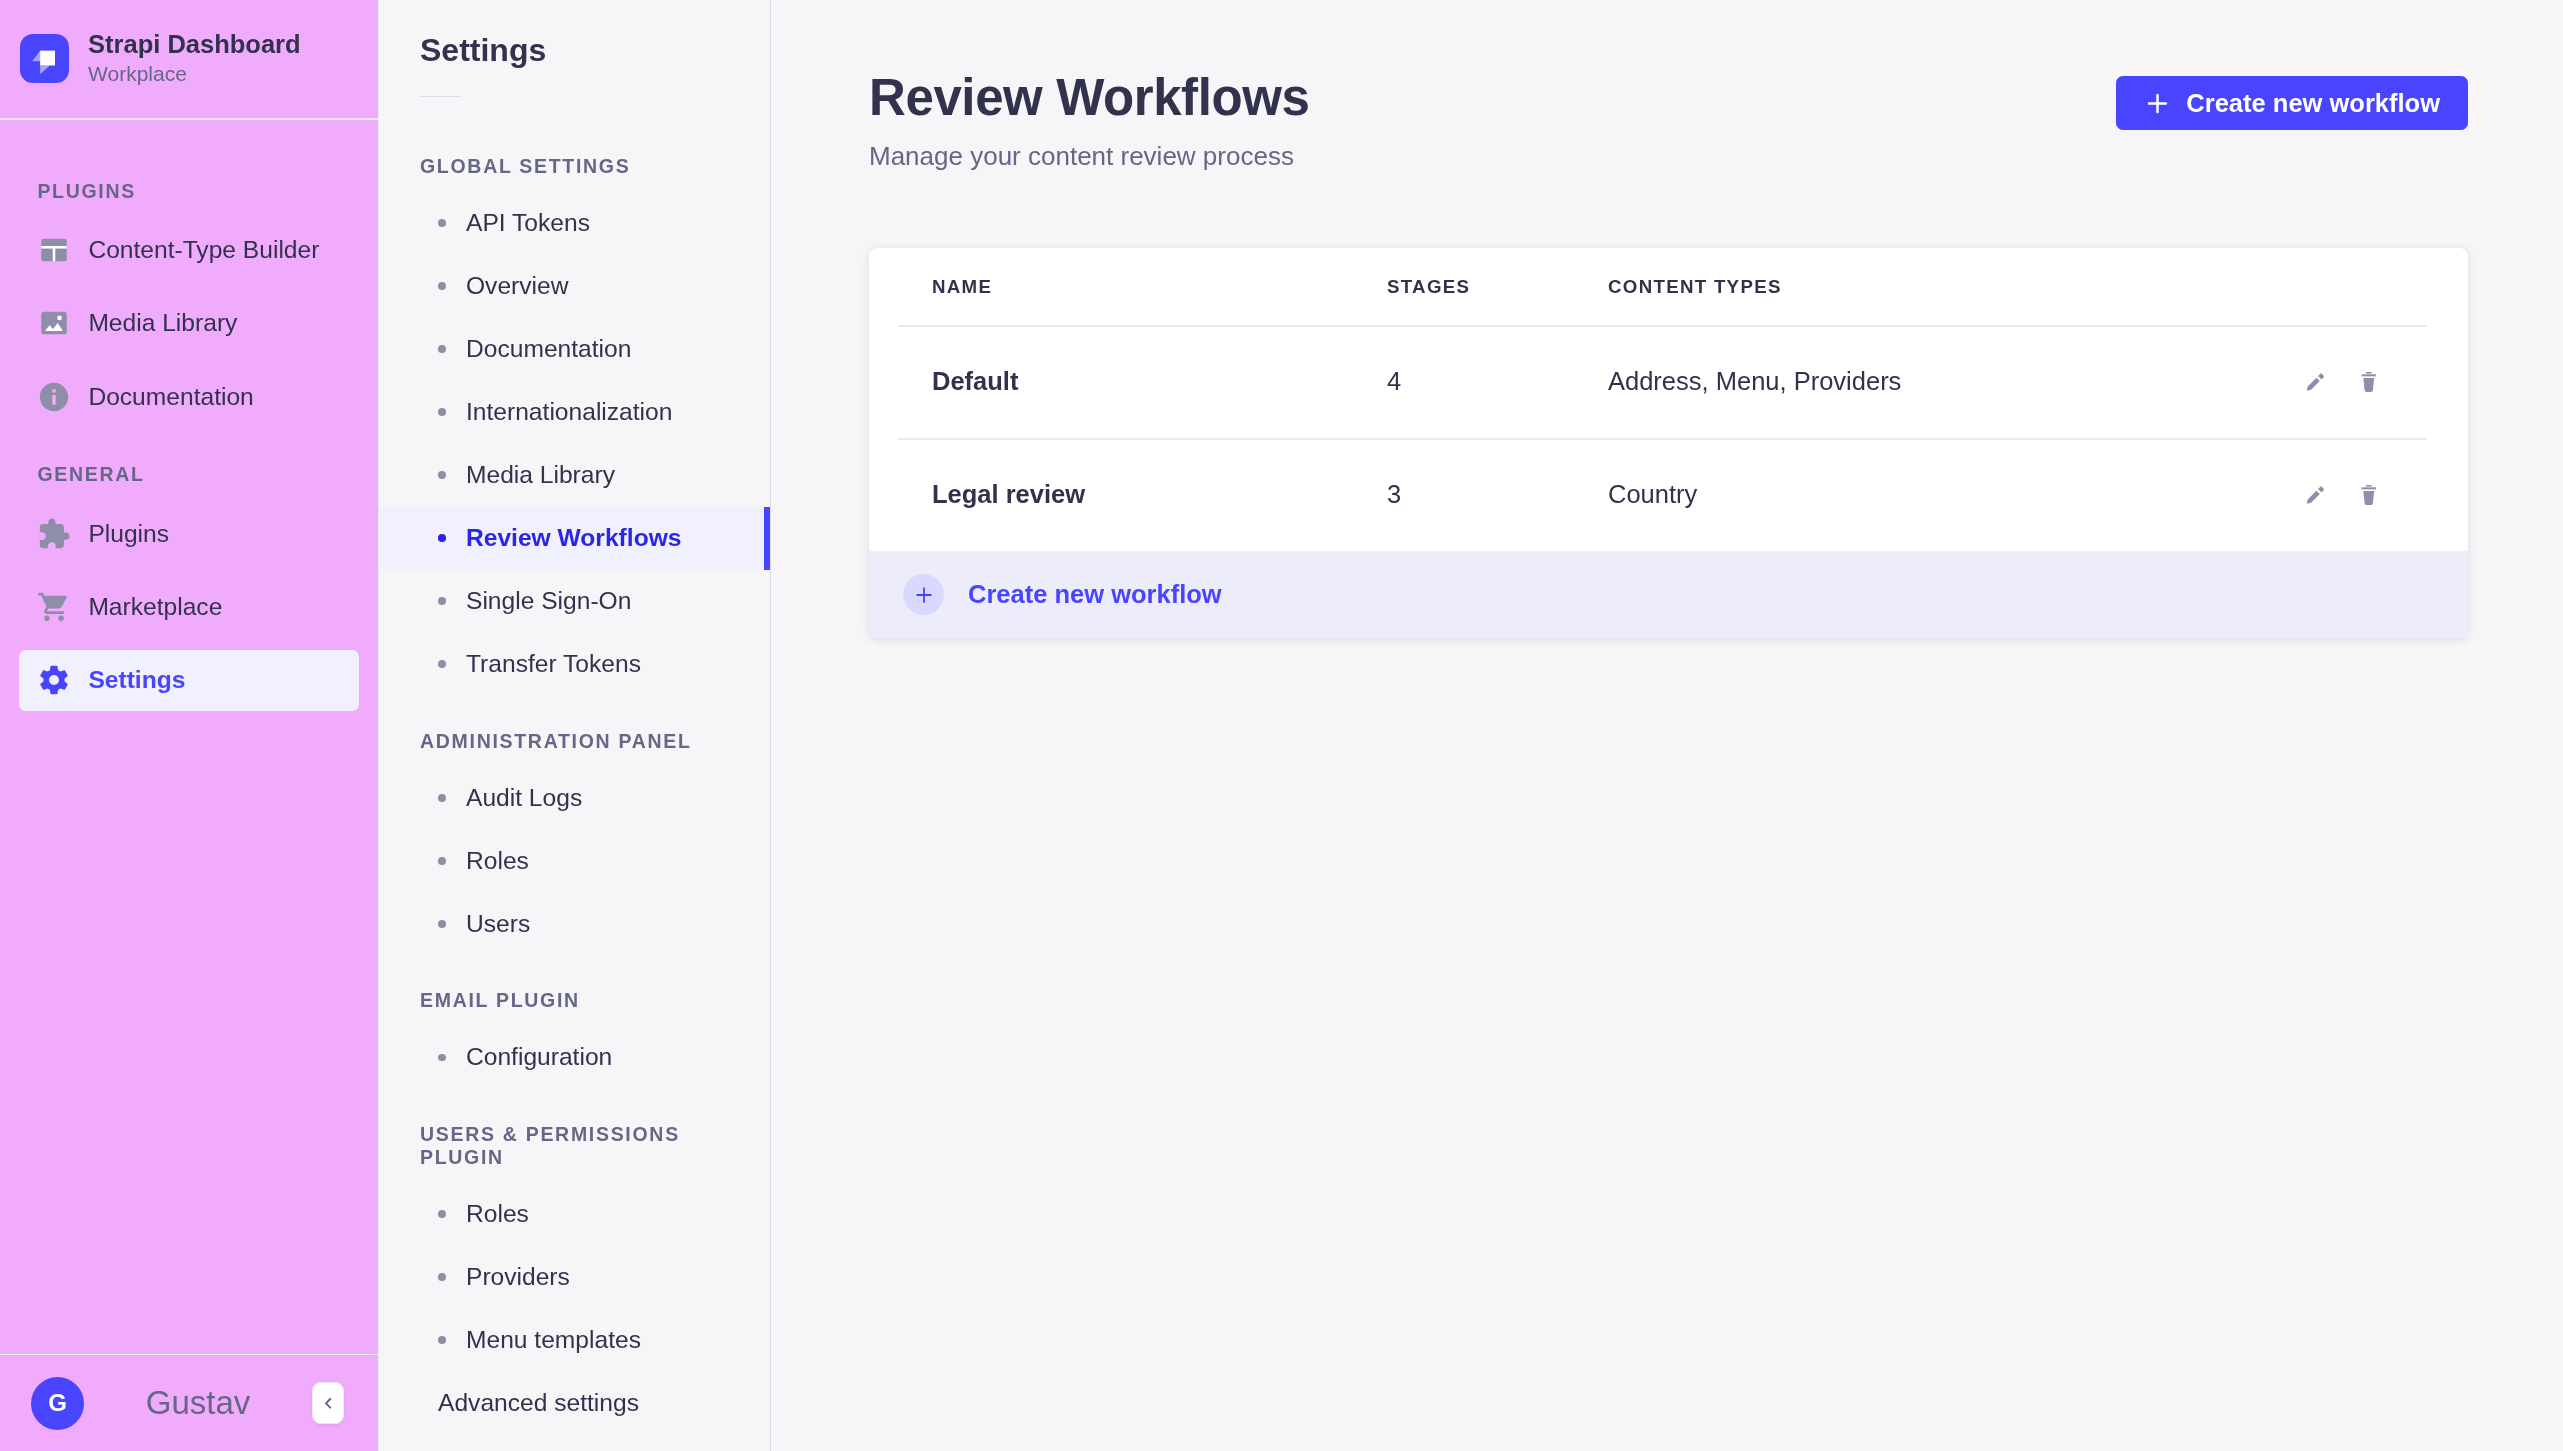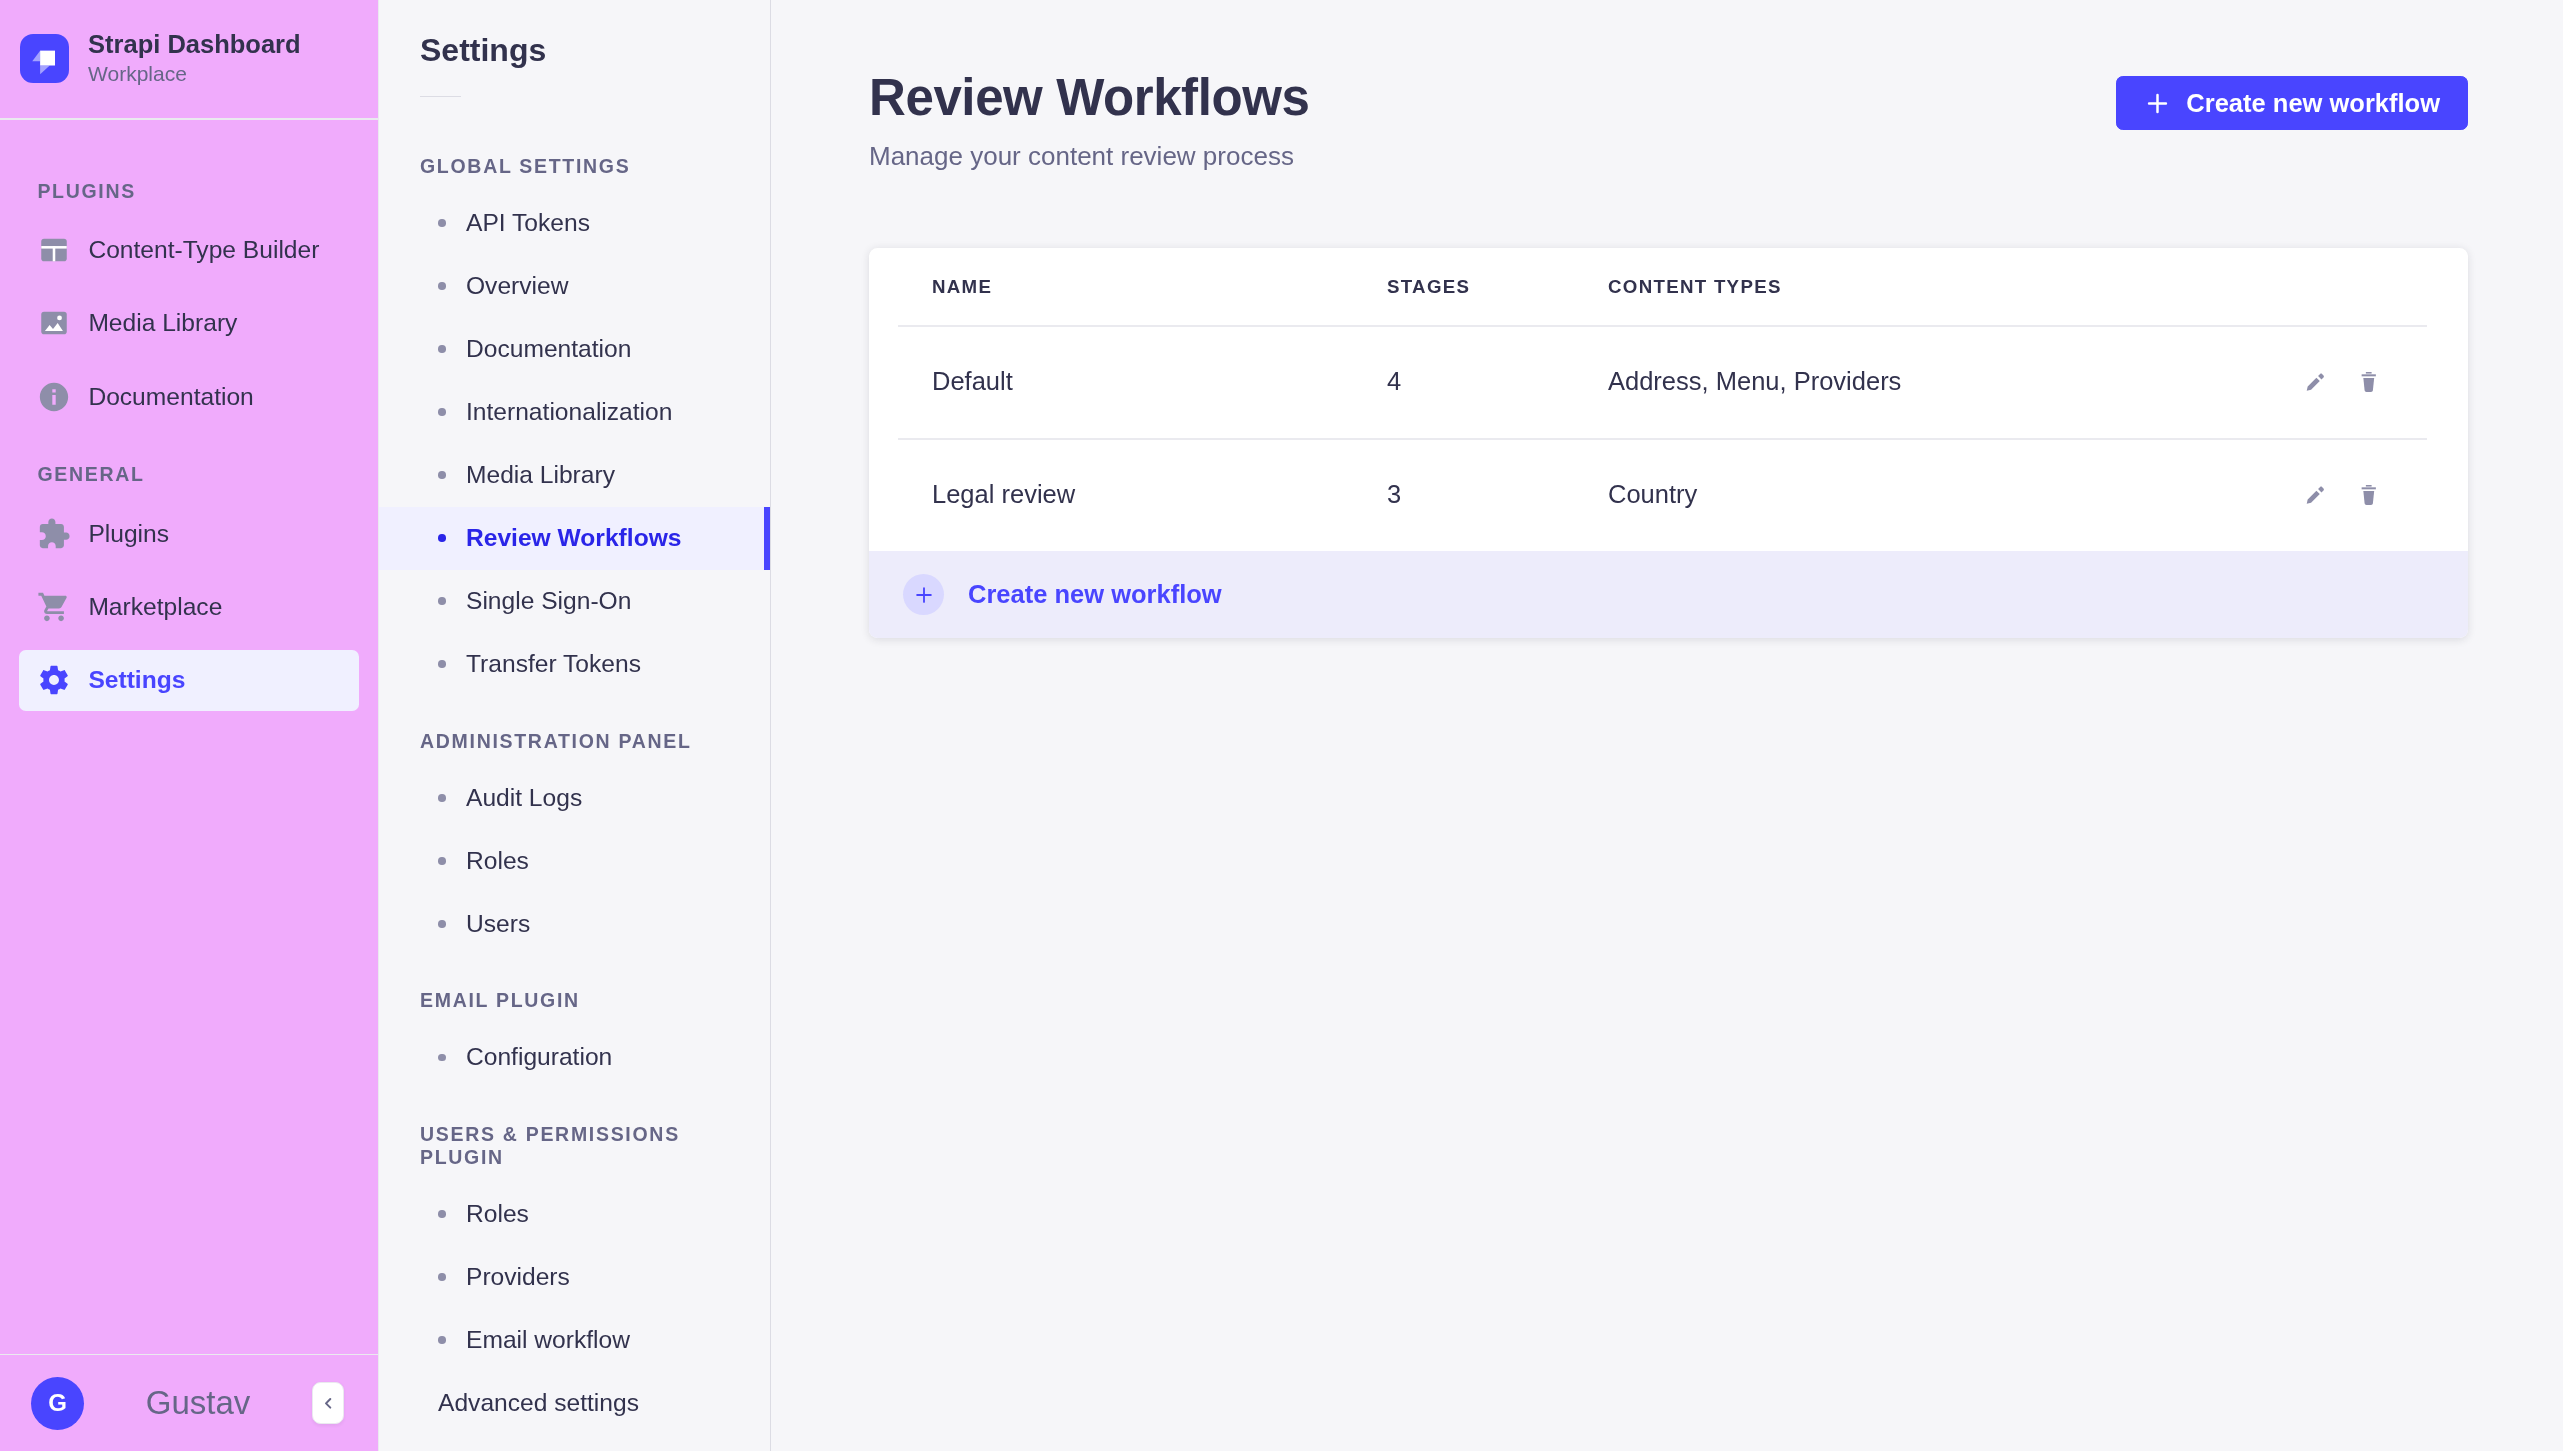--- a/index.html
+++ b/index.html
@@ -103,21 +103,21 @@
   .th {
     font-size:18.7px; font-weight:700; color:#32324D; letter-spacing:1.3px;
     text-transform:uppercase;
   }
   .trow { height:113px; position:relative; }
   .trow::before {
     content:""; position:absolute; top:0; left:29px; right:41px; height:1.7px;
     background:#EAEAEF;
   }
   .td { font-size:25.5px; color:#32324D; }
-  .td.name { font-weight:400; }
+  .td.name { font-weight:700; }
   .td.actions { display:flex; justify-content:flex-end; gap:24px; }
   .icon-btn {
     width:29px; height:29px; background:none; border:none; cursor:pointer;
     display:flex; align-items:center; justify-content:center; padding:0;
   }
   .icon-btn svg { width:25.5px; height:25.5px; }
   .tfoot {
     height:87px; background:#EDECFB; border-radius:0 0 8.5px 8.5px;
     display:flex; align-items:center; padding-left:34px; cursor:pointer;
   }
@@ -276,21 +276,21 @@
       <a class="sn-item">
           <span class="dot"></span>
           <span>Roles</span>
         </a>
       <a class="sn-item">
           <span class="dot"></span>
           <span>Providers</span>
         </a>
       <a class="sn-item">
           <span class="dot"></span>
-          <span>Email workflow</span>
+          <span>Menu templates</span>
         </a>
       <a class="sn-item">
           <span>Advanced settings</span>
         </a>
     </div>
   </aside>
 
   <main class="main">
     <div class="page-header">
       <div>

